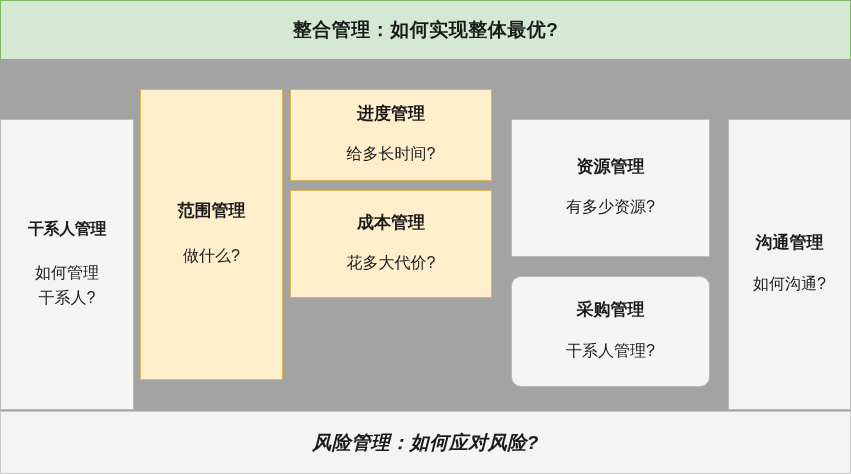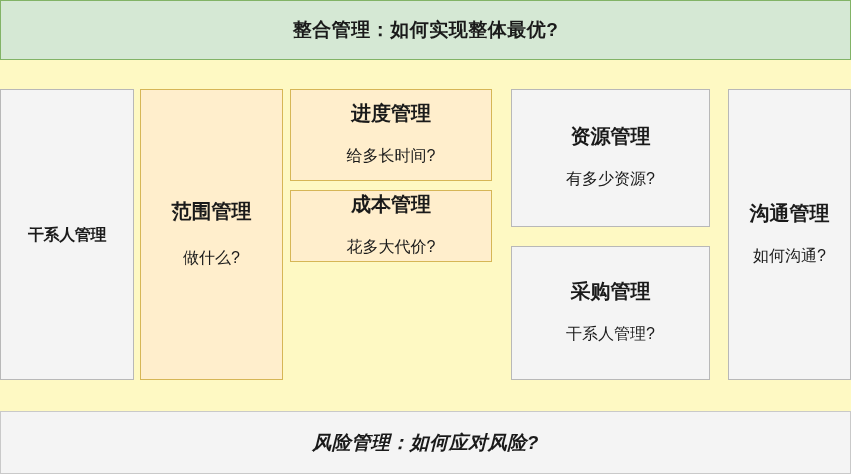--- a/index.html
+++ b/index.html
@@ -7,21 +7,21 @@
     padding: 0;
     background: #000000;
   }
   body {
     font-family: "Liberation Sans", "DejaVu Sans", sans-serif;
   }
   #canvas {
     position: relative;
     width: 851px;
     height: 474px;
-    background: #fef9c3;
+    background: #a3a3a3;
     overflow: hidden;
   }
   .band {
     position: absolute;
     box-sizing: border-box;
     display: flex;
     align-items: center;
     justify-content: center;
     text-align: center;
   }
@@ -54,27 +54,28 @@
     display: flex;
     flex-direction: column;
     align-items: center;
     justify-content: center;
     text-align: center;
     padding: 4px 6px;
   }
   .card.gray {
     background: #f4f4f4;
     border: 1px solid #b8b8b8;
+    margin-top: 30px;
   }
   .card.yellow {
     background: #ffeecc;
     border: 1px solid #d6b656;
   }
   .card-title {
-    font-size: 20px;
+    font-size: 17px;
     font-weight: bold;
     color: #1a1a1a;
     line-height: 1.25;
     white-space: nowrap;
   }
   .card-title.tight {
     font-size: 16px;
     letter-spacing: -0.4px;
   }
   .card-sub {
@@ -87,39 +88,43 @@
   .card-sub.compact {
     margin-top: 18px;
   }
 
   
   #card-stakeholder { left: 0px;   top: 89px;  width: 134px; height: 291px; }
   
   #card-scope       { left: 140px; top: 89px;  width: 143px; height: 291px; }
   
   #card-schedule    { left: 290px; top: 89px;  width: 202px; height: 92px; }
-  #card-cost        { left: 290px; top: 190px; width: 202px; height: 72px; }
+  #card-cost        { left: 290px; top: 190px; width: 202px; height: 108px; }
   #card-quality     { left: 290px; top: 290px; width: 202px; height: 90px; }
   
   #card-resource    { left: 511px; top: 89px;  width: 199px; height: 138px; }
-  #card-procurement { left: 511px; top: 246px; width: 199px; height: 134px; }
+  #card-procurement { left: 511px; top: 246px; width: 199px; height: 111px; border-radius: 10px; }
   
   #card-communication { left: 728px; top: 89px; width: 123px; height: 291px; }
 </style>
 </head>
 <body>
 
 <div id="canvas">
 
   <div class="band" id="band-top">
     <span class="band-title">整合管理：如何实现整体最优?</span>
   </div>
 
   <div class="card gray" id="card-stakeholder">
     <div class="card-title tight">干系人管理</div>
+    <div class="card-sub">
+      <div>如何管理</div>
+      <div>干系人?</div>
+    </div>
   </div>
 
   <div class="card yellow" id="card-scope">
     <div class="card-title">范围管理</div>
     <div class="card-sub">做什么?</div>
   </div>
 
   <div class="card yellow" id="card-schedule">
     <div class="card-title">进度管理</div>
     <div class="card-sub compact">给多长时间?</div>

